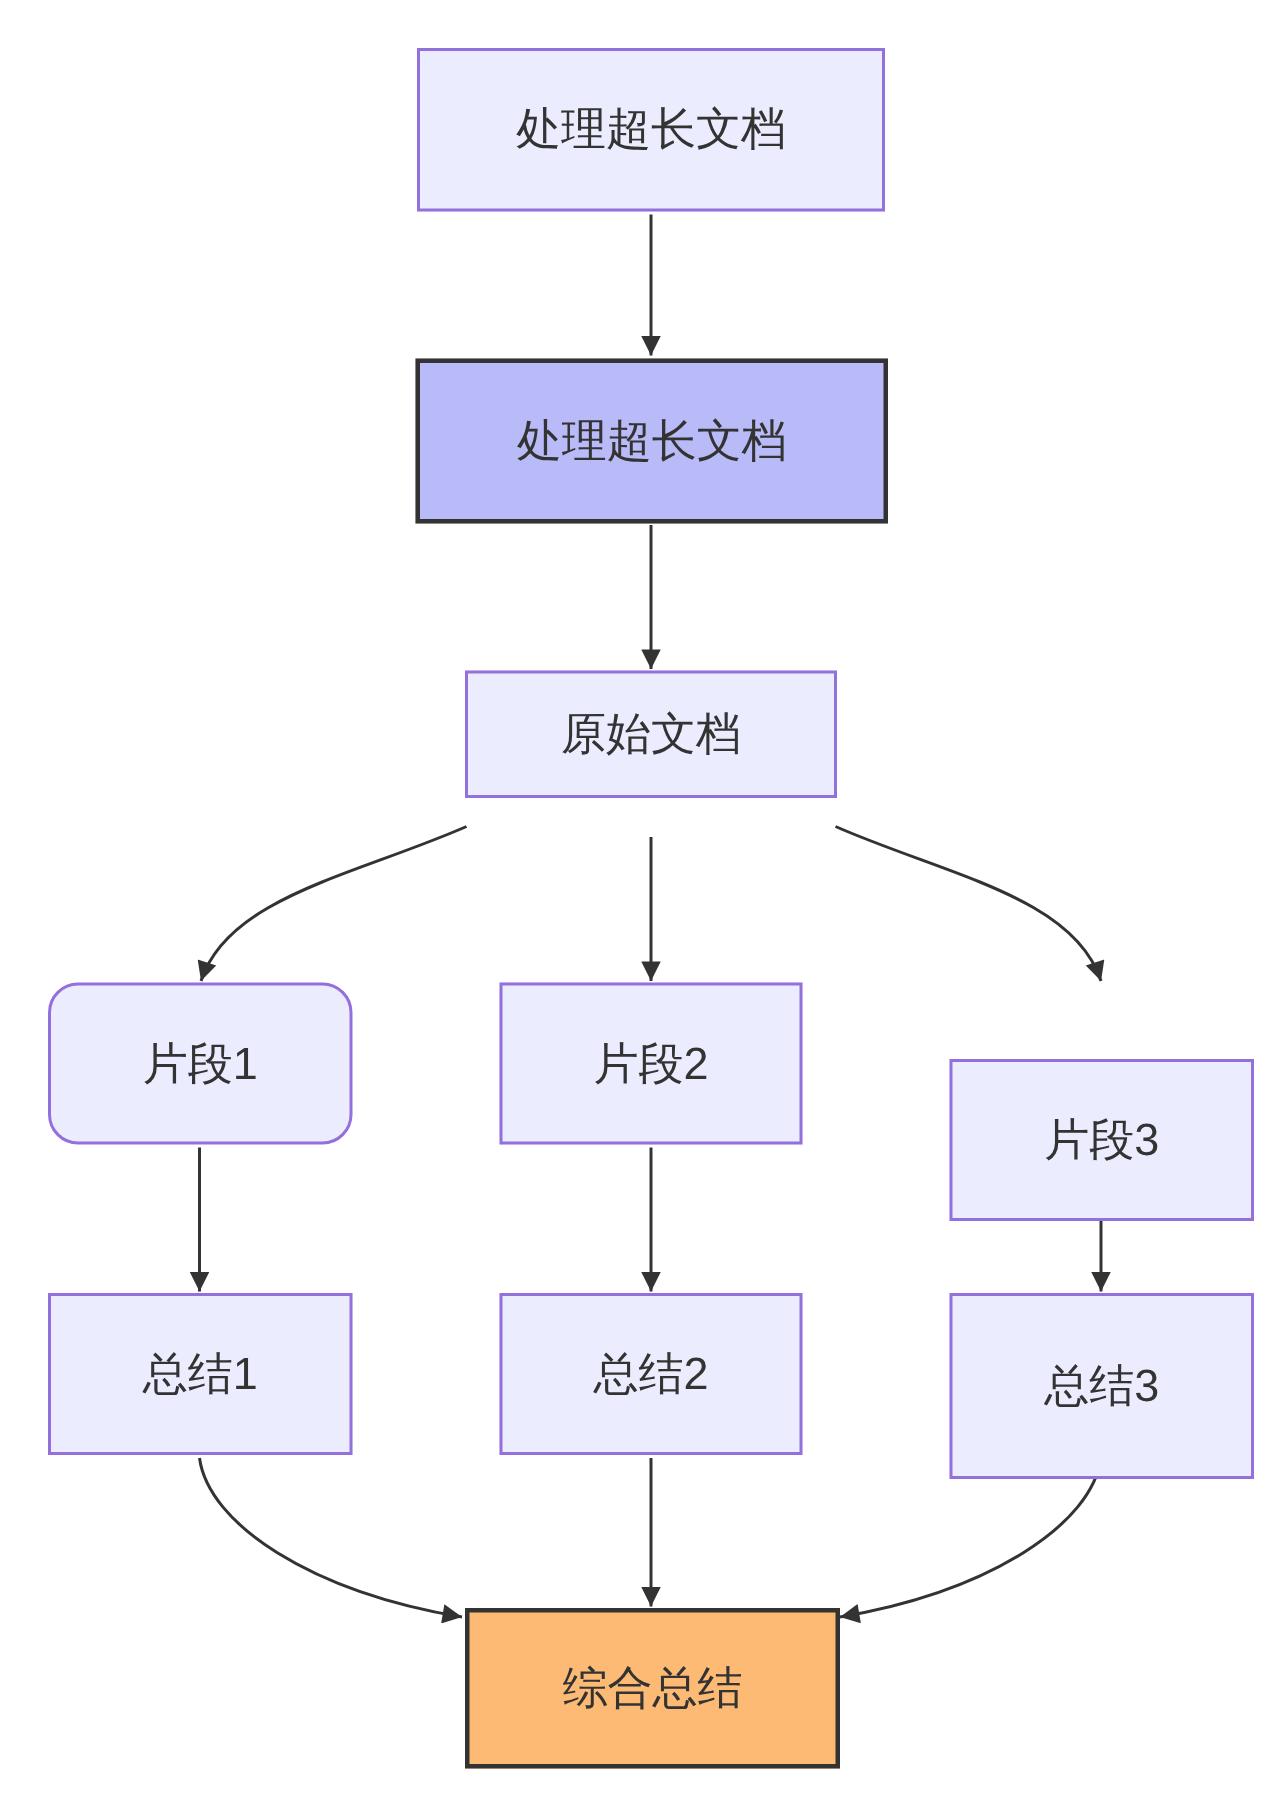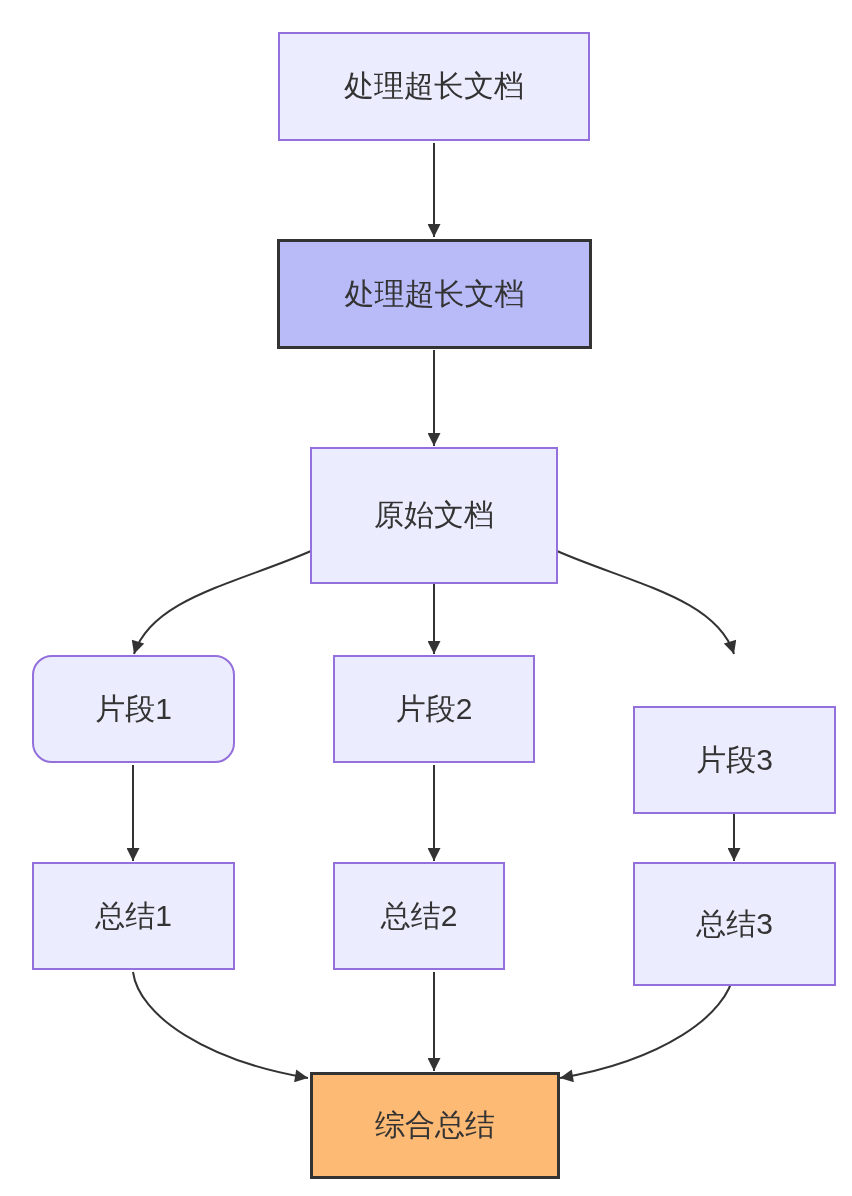--- a/index.html
+++ b/index.html
@@ -71,41 +71,41 @@
   </svg>
 
   <div class="node" style="left:278px; top:32px; width:312px; height:109px;">
     <span class="node-label">处理超长文档</span>
   </div>
 
   <div class="node node--highlight" style="left:277px; top:239px; width:315px; height:110px;">
     <span class="node-label">处理超长文档</span>
   </div>
 
-  <div class="node" style="left:310px; top:447px; width:248px; height:137px;">
+  <div class="node" style="left:310px; top:447px; width:248px; height:85px;">
     <span class="node-label">原始文档</span>
   </div>
 
   <div class="node" style="left:32px; top:655px; width:203px; height:108px;border-radius:20px;">
     <span class="node-label">片段1</span>
   </div>
 
   <div class="node" style="left:333px; top:655px; width:202px; height:108px;">
     <span class="node-label">片段2</span>
   </div>
 
   <div class="node" style="left:633px; top:694px; width:203px; height:108px;margin-top:12px;">
     <span class="node-label">片段3</span>
   </div>
 
   <div class="node" style="left:32px; top:862px; width:203px; height:108px;">
     <span class="node-label">总结1</span>
   </div>
 
-  <div class="node" style="left:333px; top:862px; width:172px; height:108px;">
+  <div class="node" style="left:333px; top:862px; width:202px; height:108px;">
     <span class="node-label">总结2</span>
   </div>
 
   <div class="node" style="left:633px; top:862px; width:203px; height:124px;">
     <span class="node-label">总结3</span>
   </div>
 
   <div class="node node--result" style="left:310px; top:1072px; width:250px; height:107px;">
     <span class="node-label">综合总结</span>
   </div>

